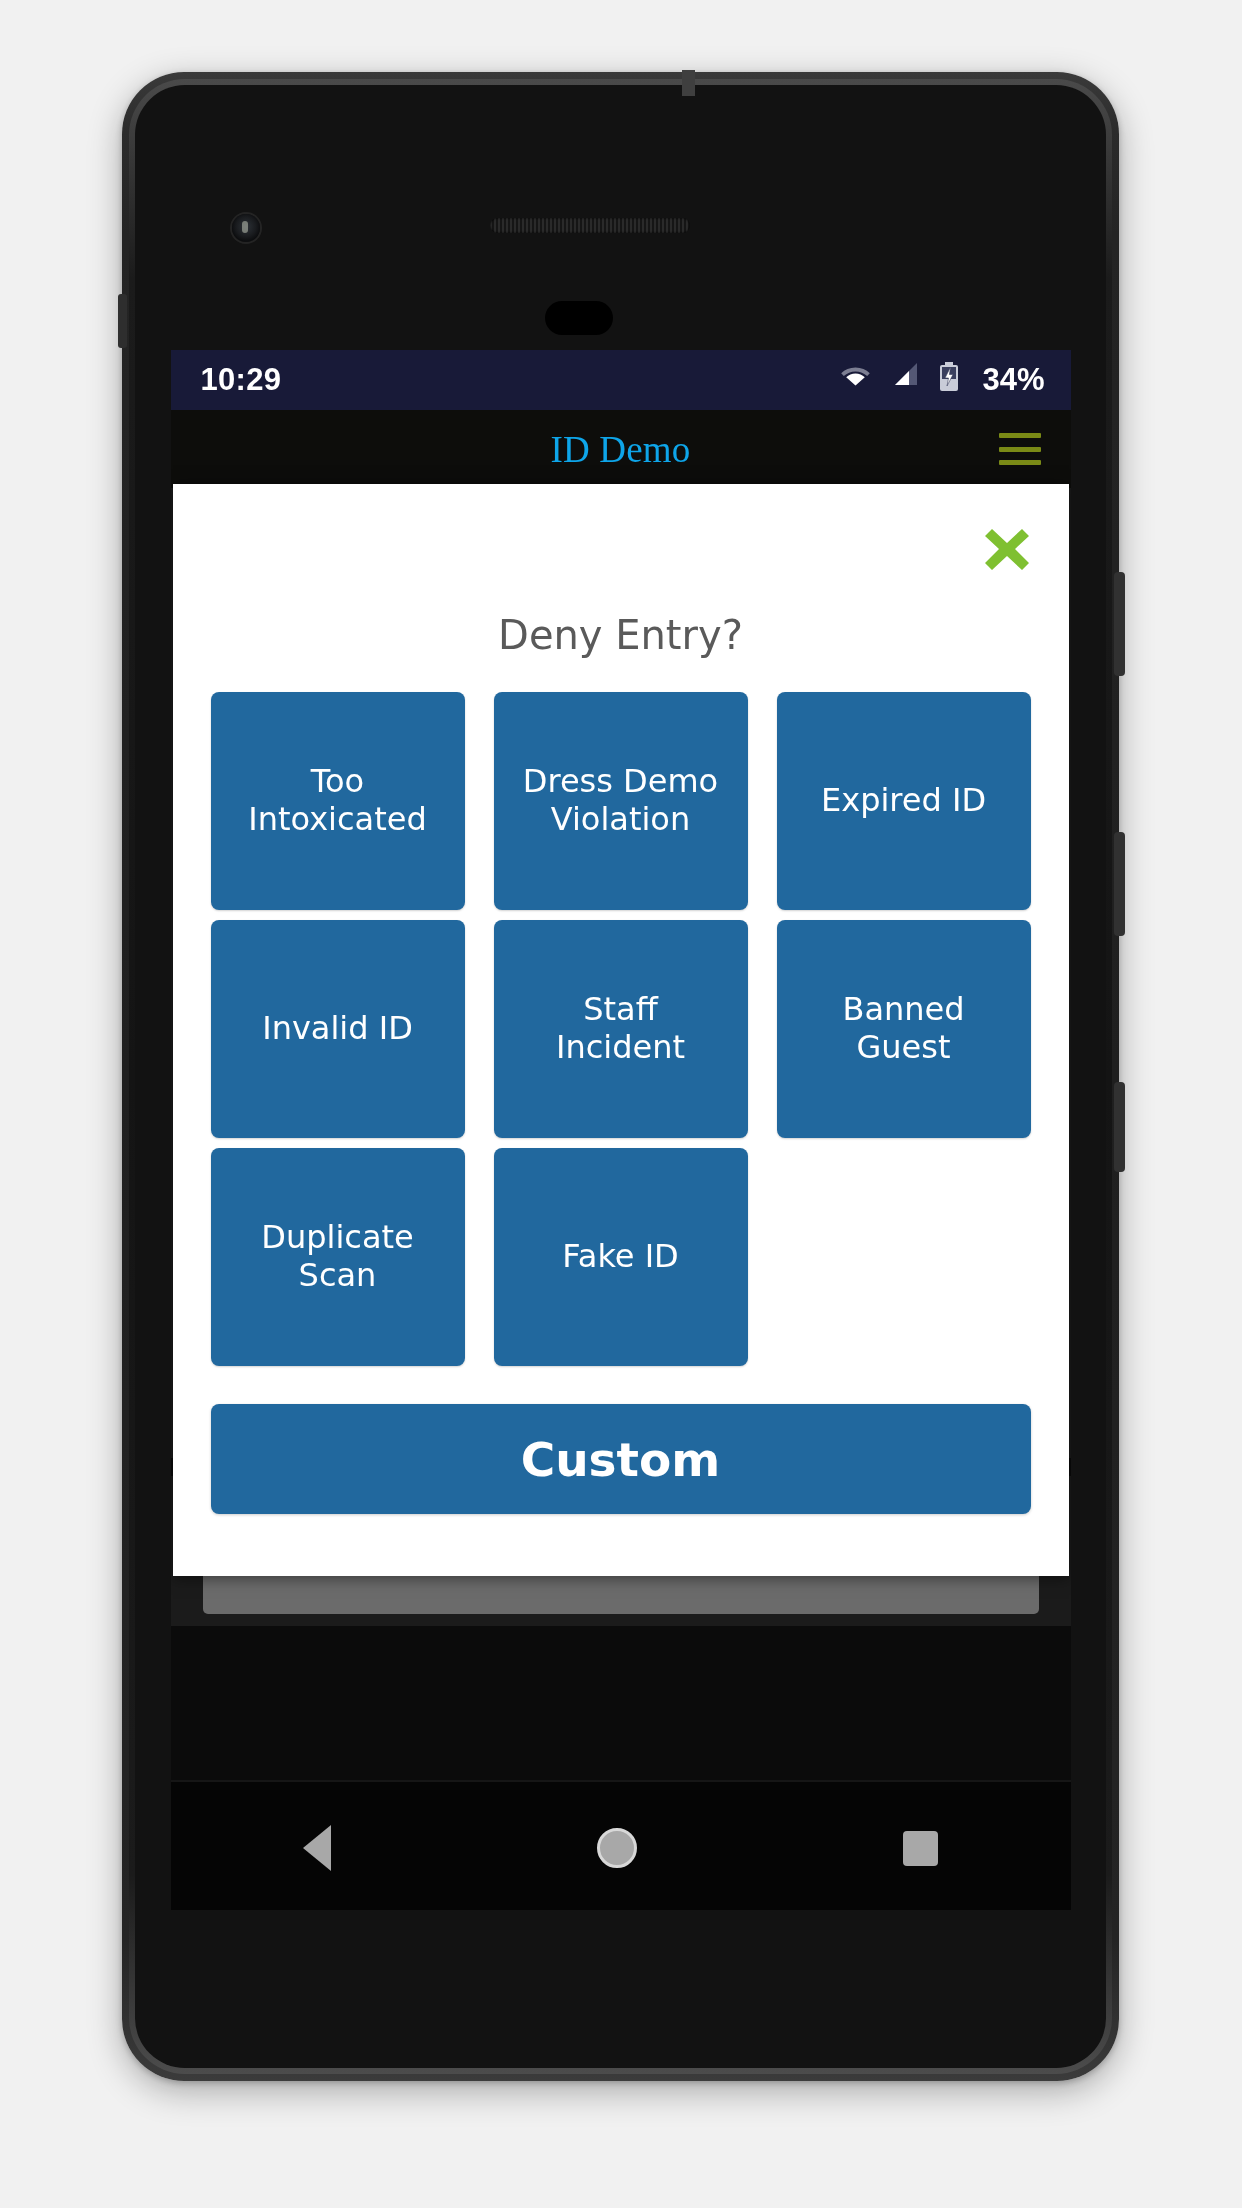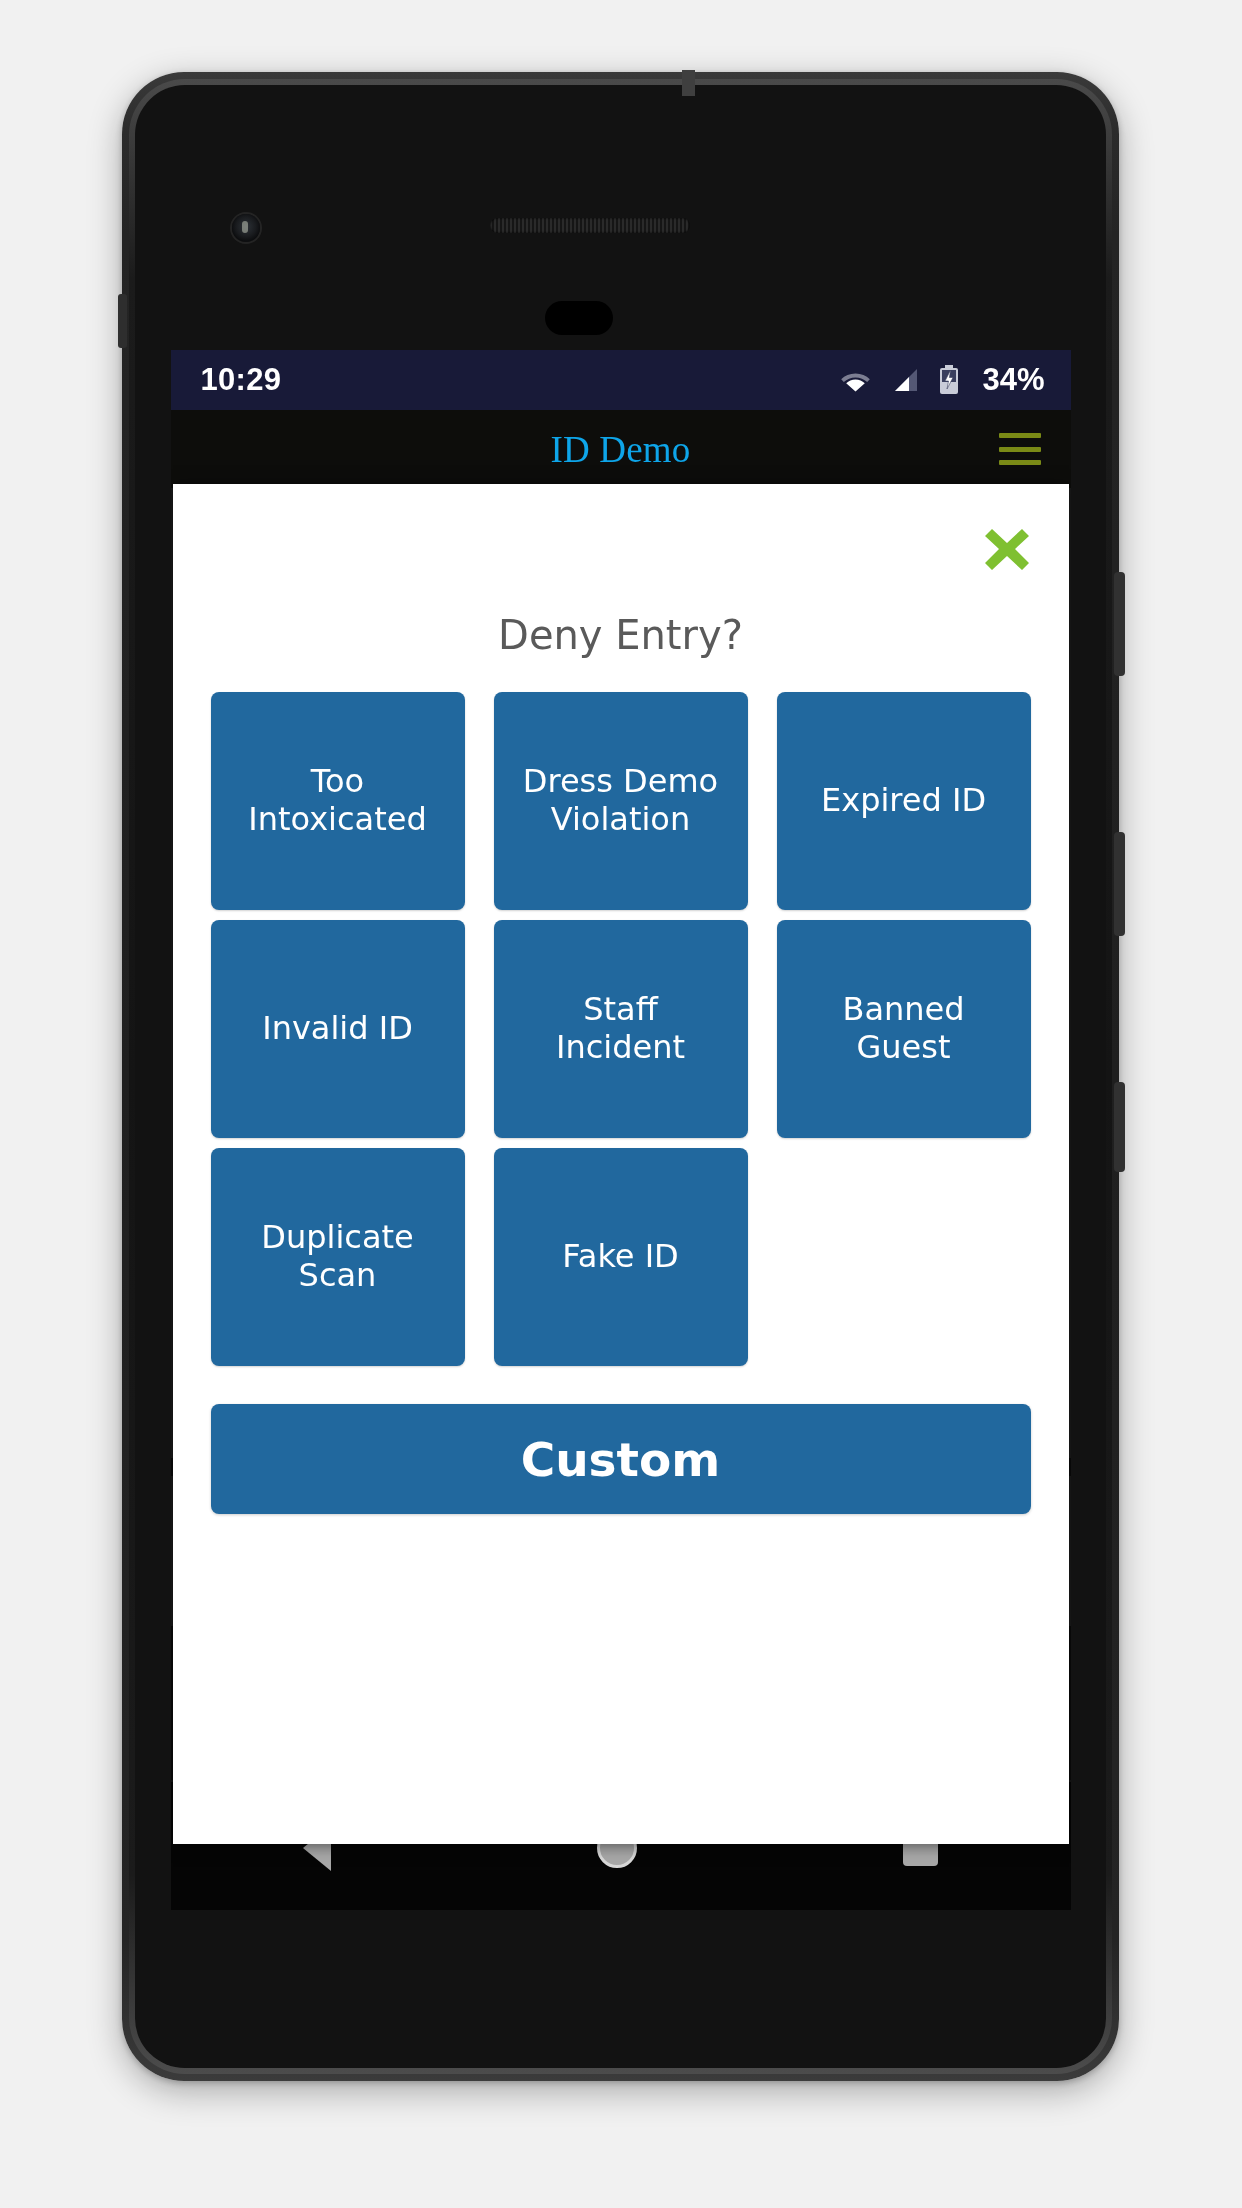--- a/index.html
+++ b/index.html
@@ -118,21 +118,20 @@
   }
   .status-time {
     font-size: 31px;
     font-weight: bold;
     letter-spacing: .3px;
     font-family: "Liberation Sans", sans-serif;
   }
   .status-right {
     margin-left: auto;
     display: flex;
-    align-items: center;
     gap: 20px;
   }
   .icon-wifi { width: 31px; height: 24px; position: relative; }
   .icon-wifi svg { display: block; }
   .icon-signal { width: 27px; height: 24px; }
   .icon-battery { width: 22px; height: 30px; position: relative; }
   .status-batt-text {
     font-size: 31px;
     font-weight: bold;
     font-family: "Liberation Sans", sans-serif;
@@ -247,21 +246,21 @@
   .nav-recent {
     width: 35px; height: 35px;
     background: #a8a8a8;
     border-radius: 4px;
   }
   .modal-abs {
     position: absolute;
     left: 2px;
     width: 896px;
     top: 134px;                
-    height: 1360px;
+    height: 1092px;
     background: #ffffff;
     box-shadow: 0 2px 14px rgba(0,0,0,.5);
     z-index: 20;
   }
   .close-btn {
     position: absolute;
     right: 36px;
     top: 38px;
     width: 52px;
     height: 52px;

